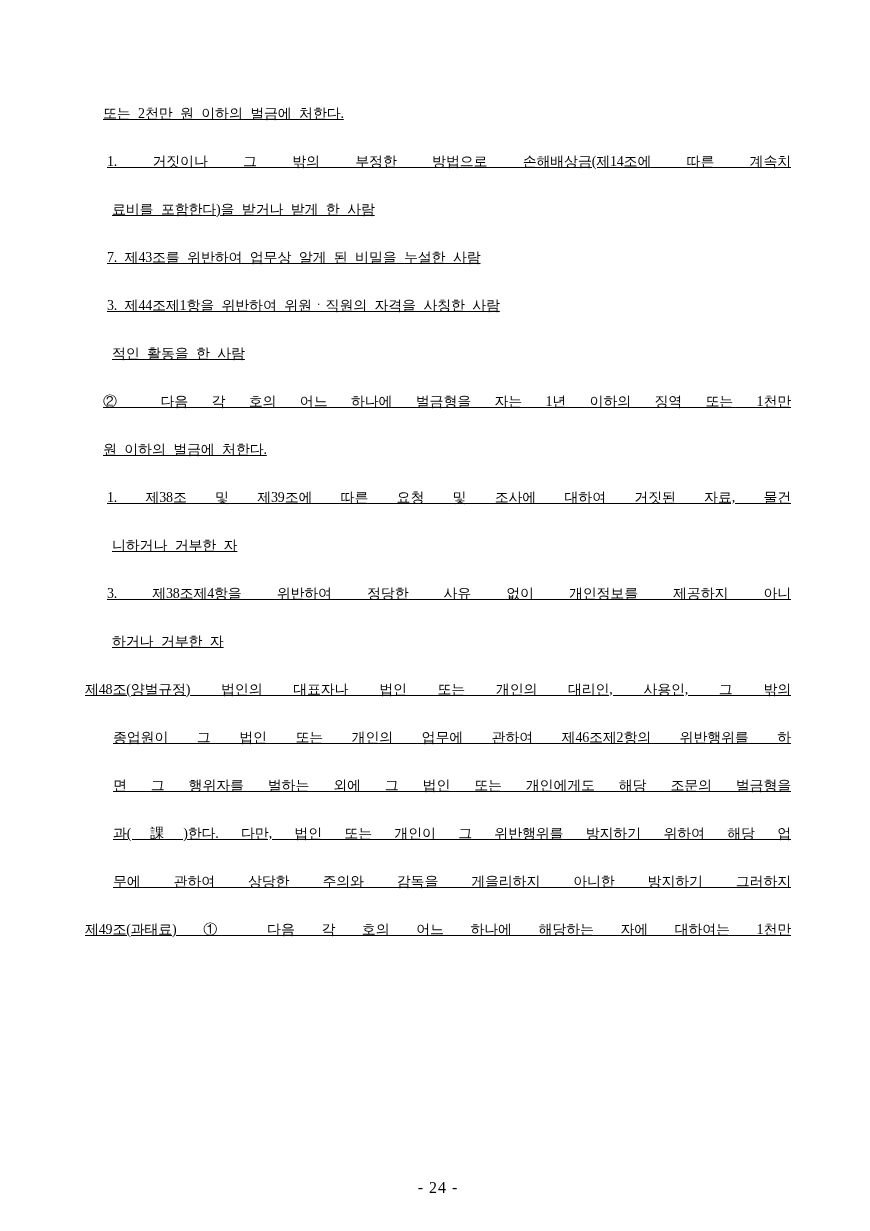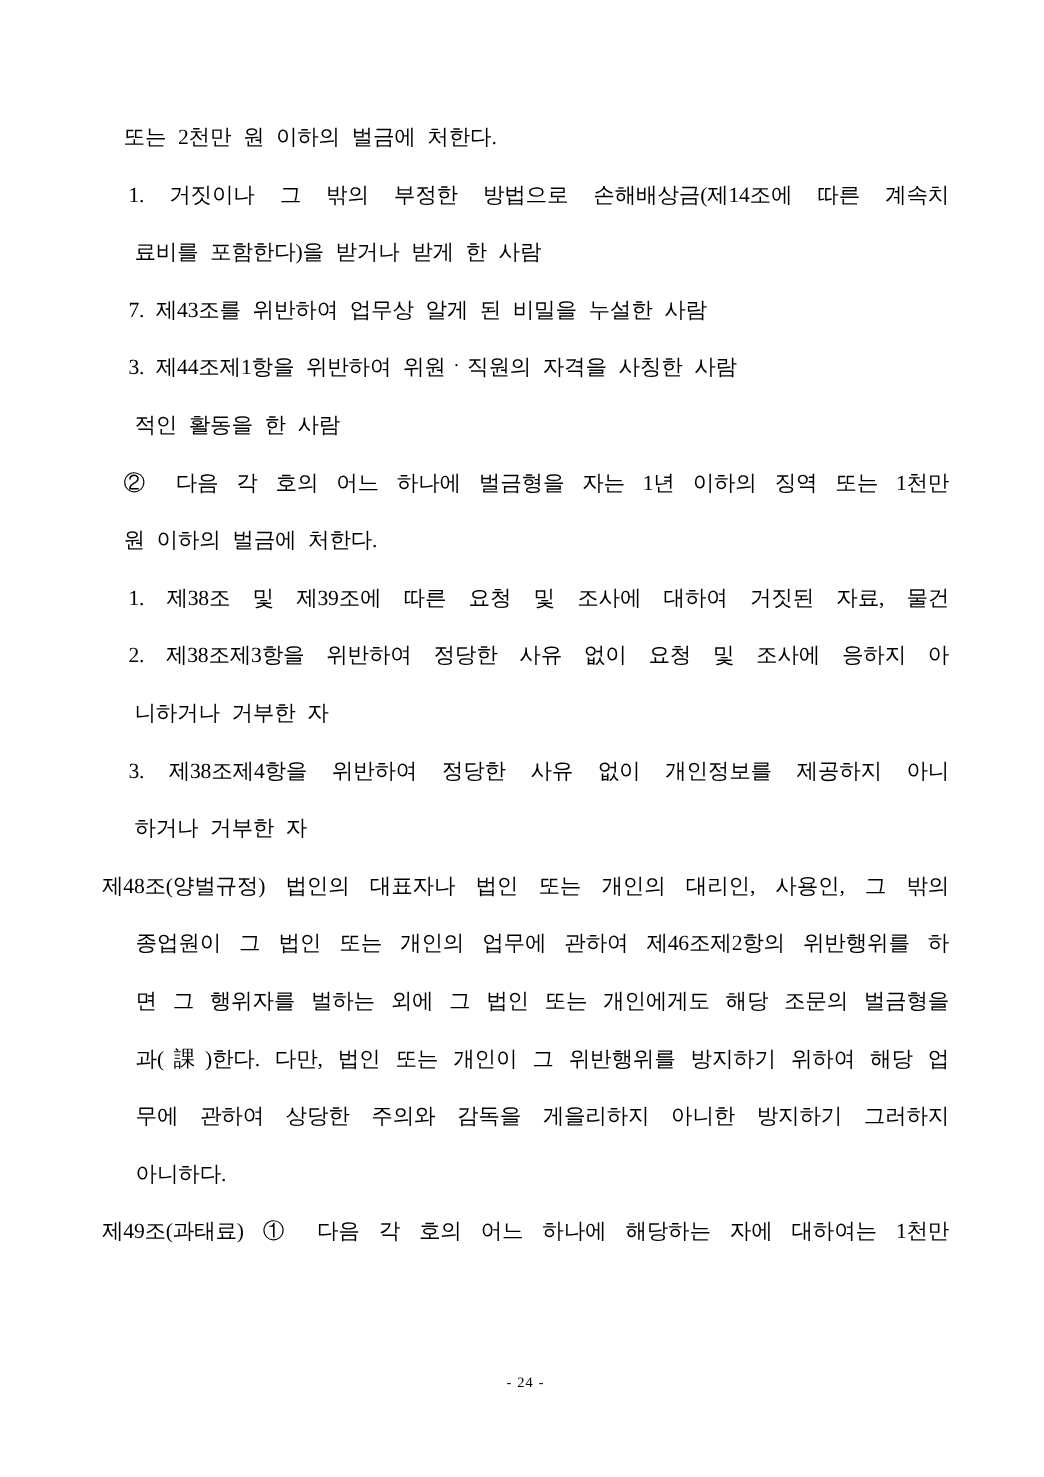--- a/index.html
+++ b/index.html
@@ -16,76 +16,75 @@
     font-family: "Liberation Serif", "DejaVu Serif", serif;
     overflow: hidden;
   }
   .content {
     position: absolute;
     left: 85px;
     top: 90px;
     width: 706px;
   }
   .line {
-    font-size: 18px;
+    font-size: 14px;
     line-height: 48px;
     height: 48px;
     overflow: hidden;
     letter-spacing: -0.2px;
     word-break: keep-all;
     word-spacing: 0.30em;
     text-align: left;
     white-space: nowrap;
+    text-decoration: underline;
   }
   
   .line.j {
     white-space: normal;
     word-spacing: normal;
     text-align: justify;
     text-align-last: justify;
   }
   
   .lv-article      { padding-left: 0; }
   .lv-body         { padding-left: 18px; }
   .lv-item         { padding-left: 22px; }
   .lv-item-cont    { padding-left: 27px; }
   .lv-article-cont { padding-left: 28px; }
 
   .footer {
     position: absolute;
     left: 85px;
-    top: 1140px;
+    top: 1176px;
     width: 706px;
     text-align: center;
-    font-size: 12px;
+    font-size: 16px;
     line-height: 24px;
     letter-spacing: 1px;
     color: #000000;
   }
 </style>
 </head>
 <body>
 
 <div class="page">
   <div class="content">
     <div class="line lv-body">또는 2천만 원 이하의 벌금에 처한다.</div>
     <div class="line lv-item j">1. 거짓이나 그 밖의 부정한 방법으로 손해배상금(제14조에 따른 계속치</div>
     <div class="line lv-item-cont">료비를 포함한다)을 받거나 받게 한 사람</div>
     <div class="line lv-item">7. 제43조를 위반하여 업무상 알게 된 비밀을 누설한 사람</div>
     <div class="line lv-item">3. 제44조제1항을 위반하여 위원ㆍ직원의 자격을 사칭한 사람</div>
     <div class="line lv-item-cont">적인 활동을 한 사람</div>
     <div class="line lv-body j">② 다음 각 호의 어느 하나에 벌금형을 자는 1년 이하의 징역 또는 1천만</div>
     <div class="line lv-body">원 이하의 벌금에 처한다.</div>
     <div class="line lv-item j">1. 제38조 및 제39조에 따른 요청 및 조사에 대하여 거짓된 자료, 물건</div>
-    <div class="line lv-item j">2. 제38조제3항을 위반하여 정당한 사유 없이 요청 및 조사에 응하지 아</div>
     <div class="line lv-item-cont">니하거나 거부한 자</div>
     <div class="line lv-item j">3. 제38조제4항을 위반하여 정당한 사유 없이 개인정보를 제공하지 아니</div>
     <div class="line lv-item-cont">하거나 거부한 자</div>
     <div class="line lv-article j">제48조(양벌규정) 법인의 대표자나 법인 또는 개인의 대리인, 사용인, 그 밖의</div>
     <div class="line lv-article-cont j">종업원이 그 법인 또는 개인의 업무에 관하여 제46조제2항의 위반행위를 하</div>
     <div class="line lv-article-cont j">면 그 행위자를 벌하는 외에 그 법인 또는 개인에게도 해당 조문의 벌금형을</div>
     <div class="line lv-article-cont j">과(課)한다. 다만, 법인 또는 개인이 그 위반행위를 방지하기 위하여 해당 업</div>
     <div class="line lv-article-cont j">무에 관하여 상당한 주의와 감독을 게을리하지 아니한 방지하기 그러하지</div>
-    <div class="line lv-article-cont">아니하다.</div>
     <div class="line lv-article j">제49조(과태료) ① 다음 각 호의 어느 하나에 해당하는 자에 대하여는 1천만</div>
   </div>
   <div class="footer">- 24 -</div>
 </div>
 
 </body></html>

